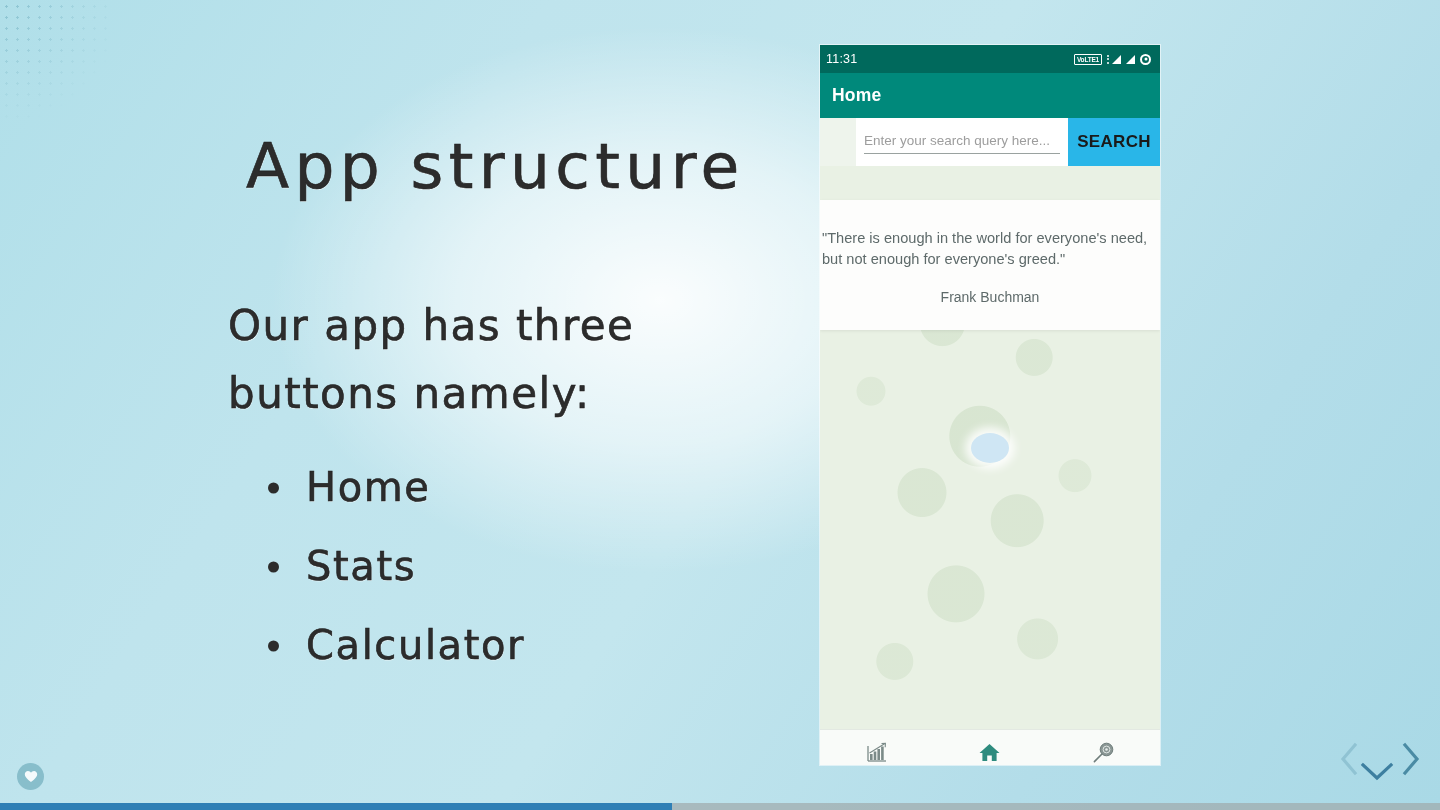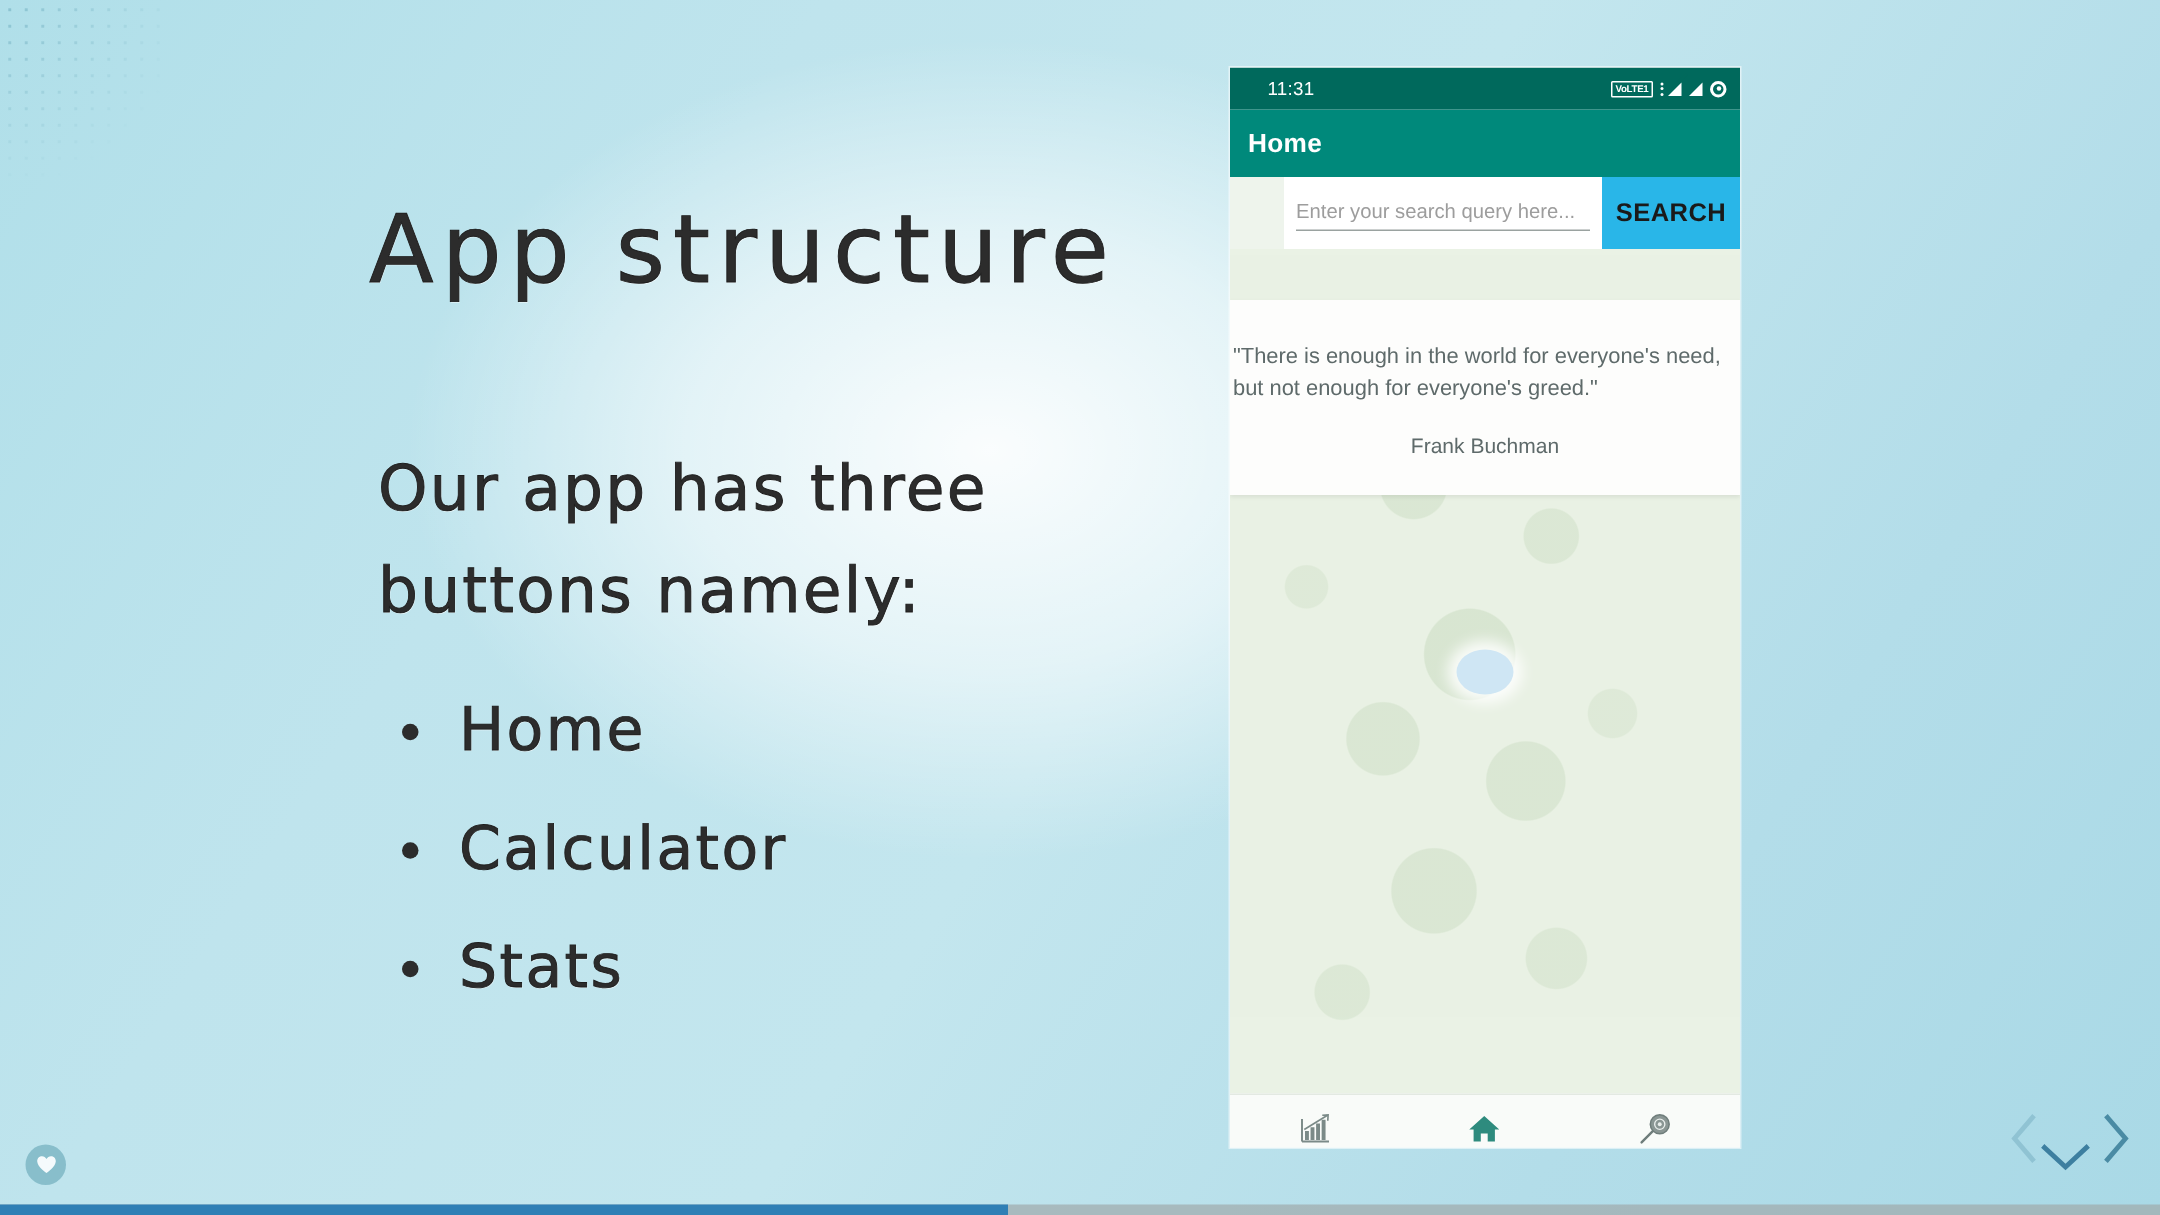--- a/index.html
+++ b/index.html
@@ -52,21 +52,21 @@
   #slide-title {
     position: absolute;
     left: 246px; top: 134px;
     font-size: 63px;
     line-height: 1.05;
     letter-spacing: 0.085em;
   }
 
   #lead-text {
     position: absolute;
-    left: 252px; top: 292px;
+    left: 228px; top: 292px;
     width: 520px;
     font-size: 42px;
     line-height: 1.62;
     letter-spacing: 0.035em;
   }
 
   #bullet-list {
     position: absolute;
     left: 268px; top: 448px;
     list-style: none;
@@ -96,21 +96,21 @@
     overflow: hidden;
     box-shadow: 0 0 0 1px rgba(255,255,255,0.55);
   }
 
   #status-bar {
     position: relative;
     height: 28px;
     background: #00695c;
     display: flex;
     align-items: center;
-    padding: 0 9px 0 25px;
+    padding: 0 9px 0 6px;
     color: #fff;
   }
   #status-clock { font-size: 12.5px; letter-spacing: 0.2px; }
   #status-icons {
     margin-left: auto;
     display: flex;
     align-items: center;
     gap: 5px;
   }
   .volte-badge {
@@ -335,25 +335,25 @@
 
     <p id="lead-text" class="sketch">Our app has three buttons namely:</p>
 
     <ul id="bullet-list">
       <li class="sketch">
         <span class="bullet-dot"></span>
         <span>Home</span>
       </li>
       <li class="sketch">
         <span class="bullet-dot"></span>
-        <span>Calculator</span>
+        <span>Stats</span>
       </li>
       <li class="sketch">
         <span class="bullet-dot"></span>
-        <span>Stats</span>
+        <span>Calculator</span>
       </li>
     </ul>
   </div>
 
   <div id="phone">
 
     <div id="status-bar" style="background: rgb(0, 105, 92);">
       <span id="status-clock">11:31</span>
       <span id="status-icons">
         <span class="volte-badge">VoLTE1</span>

